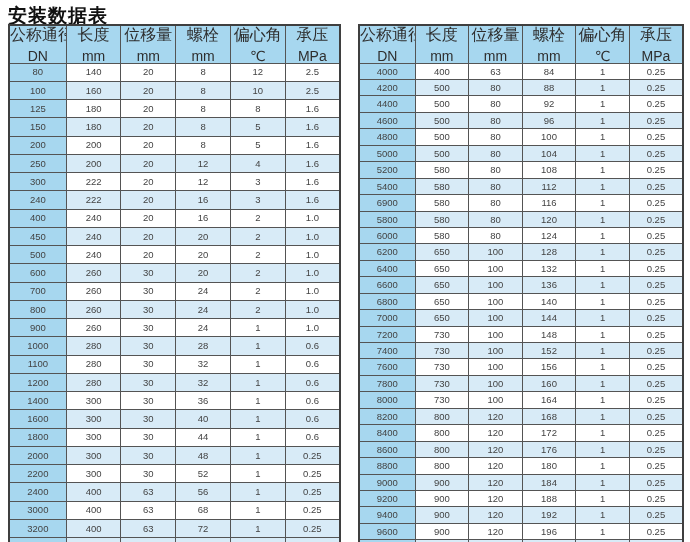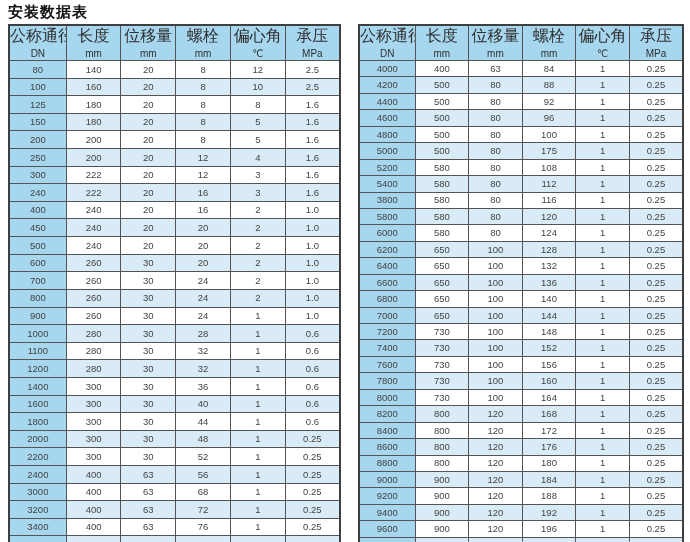--- a/index.html
+++ b/index.html
@@ -7,21 +7,21 @@
     width:690px;height:542px;
     background:#ffffff;
     font-family:"Liberation Sans","DejaVu Sans",sans-serif;
     color:#3d3d3d;
     overflow:hidden;
     position:relative;
   }
   .page-title{
     position:absolute;
     left:8px;top:3px;
-    font-size:15px;
+    font-size:19px;
     font-weight:bold;
     color:#111;
     letter-spacing:1px;
   }
   .tables-wrap{
     position:absolute;
     left:8px;top:24px;
     display:flex;
     gap:17px;
   }
@@ -52,21 +52,21 @@
     font-size:9.5px;
     line-height:1;
     color:#434343;
   }
   .hdr-label{
     font-size:16px;
     color:#2e2e2e;
     line-height:1.1;
   }
   .hdr-unit{
-    font-size:10px;
+    font-size:14px;
     color:#2e2e2e;
     line-height:1;
     margin-top:5px;
   }
   td.dn-cell{background:var(--dn-bg,#a7d7ef);}
   tr.stripe td:not(.dn-cell){background:var(--stripe-bg,#d8ebf7);}
   tr.plain td:not(.dn-cell){background:#ffffff;}
   col.c0{width:17.3%;}
   col.cx{width:16.54%;}
 </style>
@@ -315,28 +315,20 @@
           <td>0.25</td>
         </tr>
         <tr class="stripe">
           <td class="dn-cell">3200</td>
           <td>400</td>
           <td>63</td>
           <td>72</td>
           <td>1</td>
           <td>0.25</td>
         </tr>
-        <tr class="plain">
-          <td class="dn-cell">3400</td>
-          <td>400</td>
-          <td>63</td>
-          <td>76</td>
-          <td>1</td>
-          <td>0.25</td>
-        </tr>
         <tr class="stripe">
           <td class="dn-cell">3600</td>
           <td>400</td>
           <td>63</td>
           <td>80</td>
           <td>1</td>
           <td>0.25</td>
         </tr>
       </tbody>
     </table>
@@ -415,42 +407,42 @@
           <td>500</td>
           <td>80</td>
           <td>100</td>
           <td>1</td>
           <td>0.25</td>
         </tr>
         <tr class="stripe">
           <td class="dn-cell">5000</td>
           <td>500</td>
           <td>80</td>
-          <td>175</td>
+          <td>104</td>
           <td>1</td>
           <td>0.25</td>
         </tr>
         <tr class="plain">
           <td class="dn-cell">5200</td>
           <td>580</td>
           <td>80</td>
           <td>108</td>
           <td>1</td>
           <td>0.25</td>
         </tr>
         <tr class="stripe">
           <td class="dn-cell">5400</td>
           <td>580</td>
           <td>80</td>
           <td>112</td>
           <td>1</td>
           <td>0.25</td>
         </tr>
         <tr class="plain">
-          <td class="dn-cell">3800</td>
+          <td class="dn-cell">6900</td>
           <td>580</td>
           <td>80</td>
           <td>116</td>
           <td>1</td>
           <td>0.25</td>
         </tr>
         <tr class="stripe">
           <td class="dn-cell">5800</td>
           <td>580</td>
           <td>80</td>

